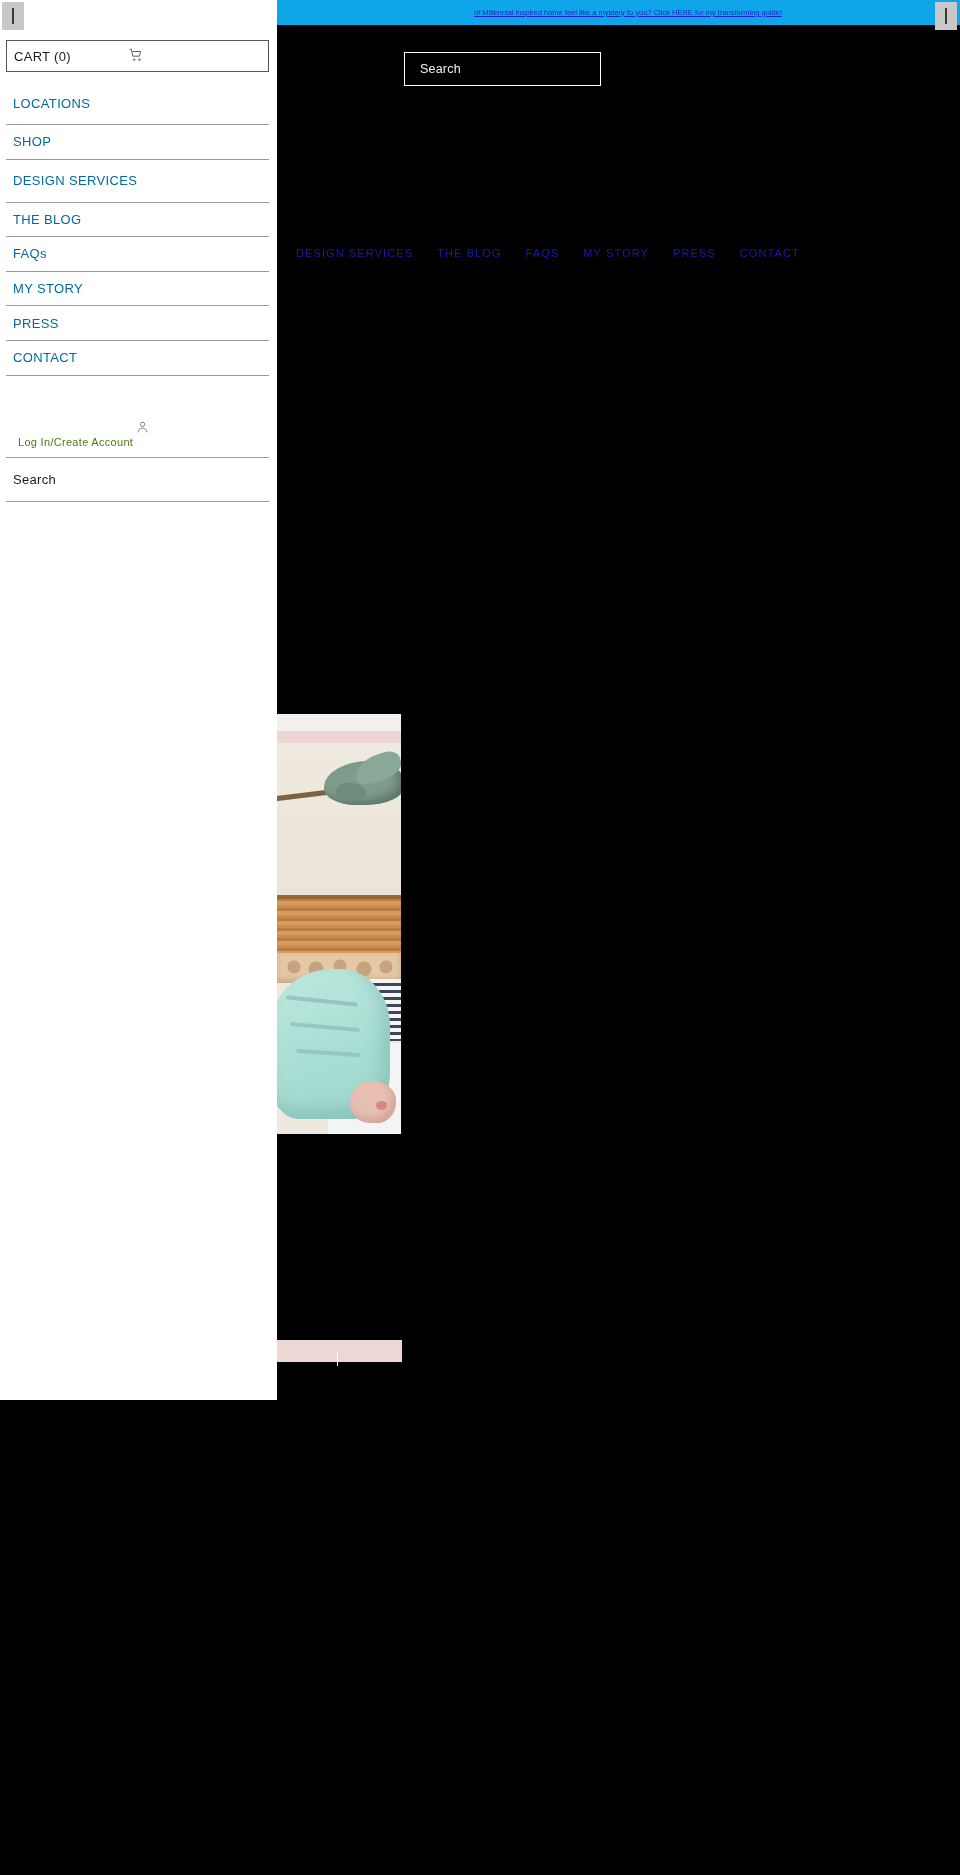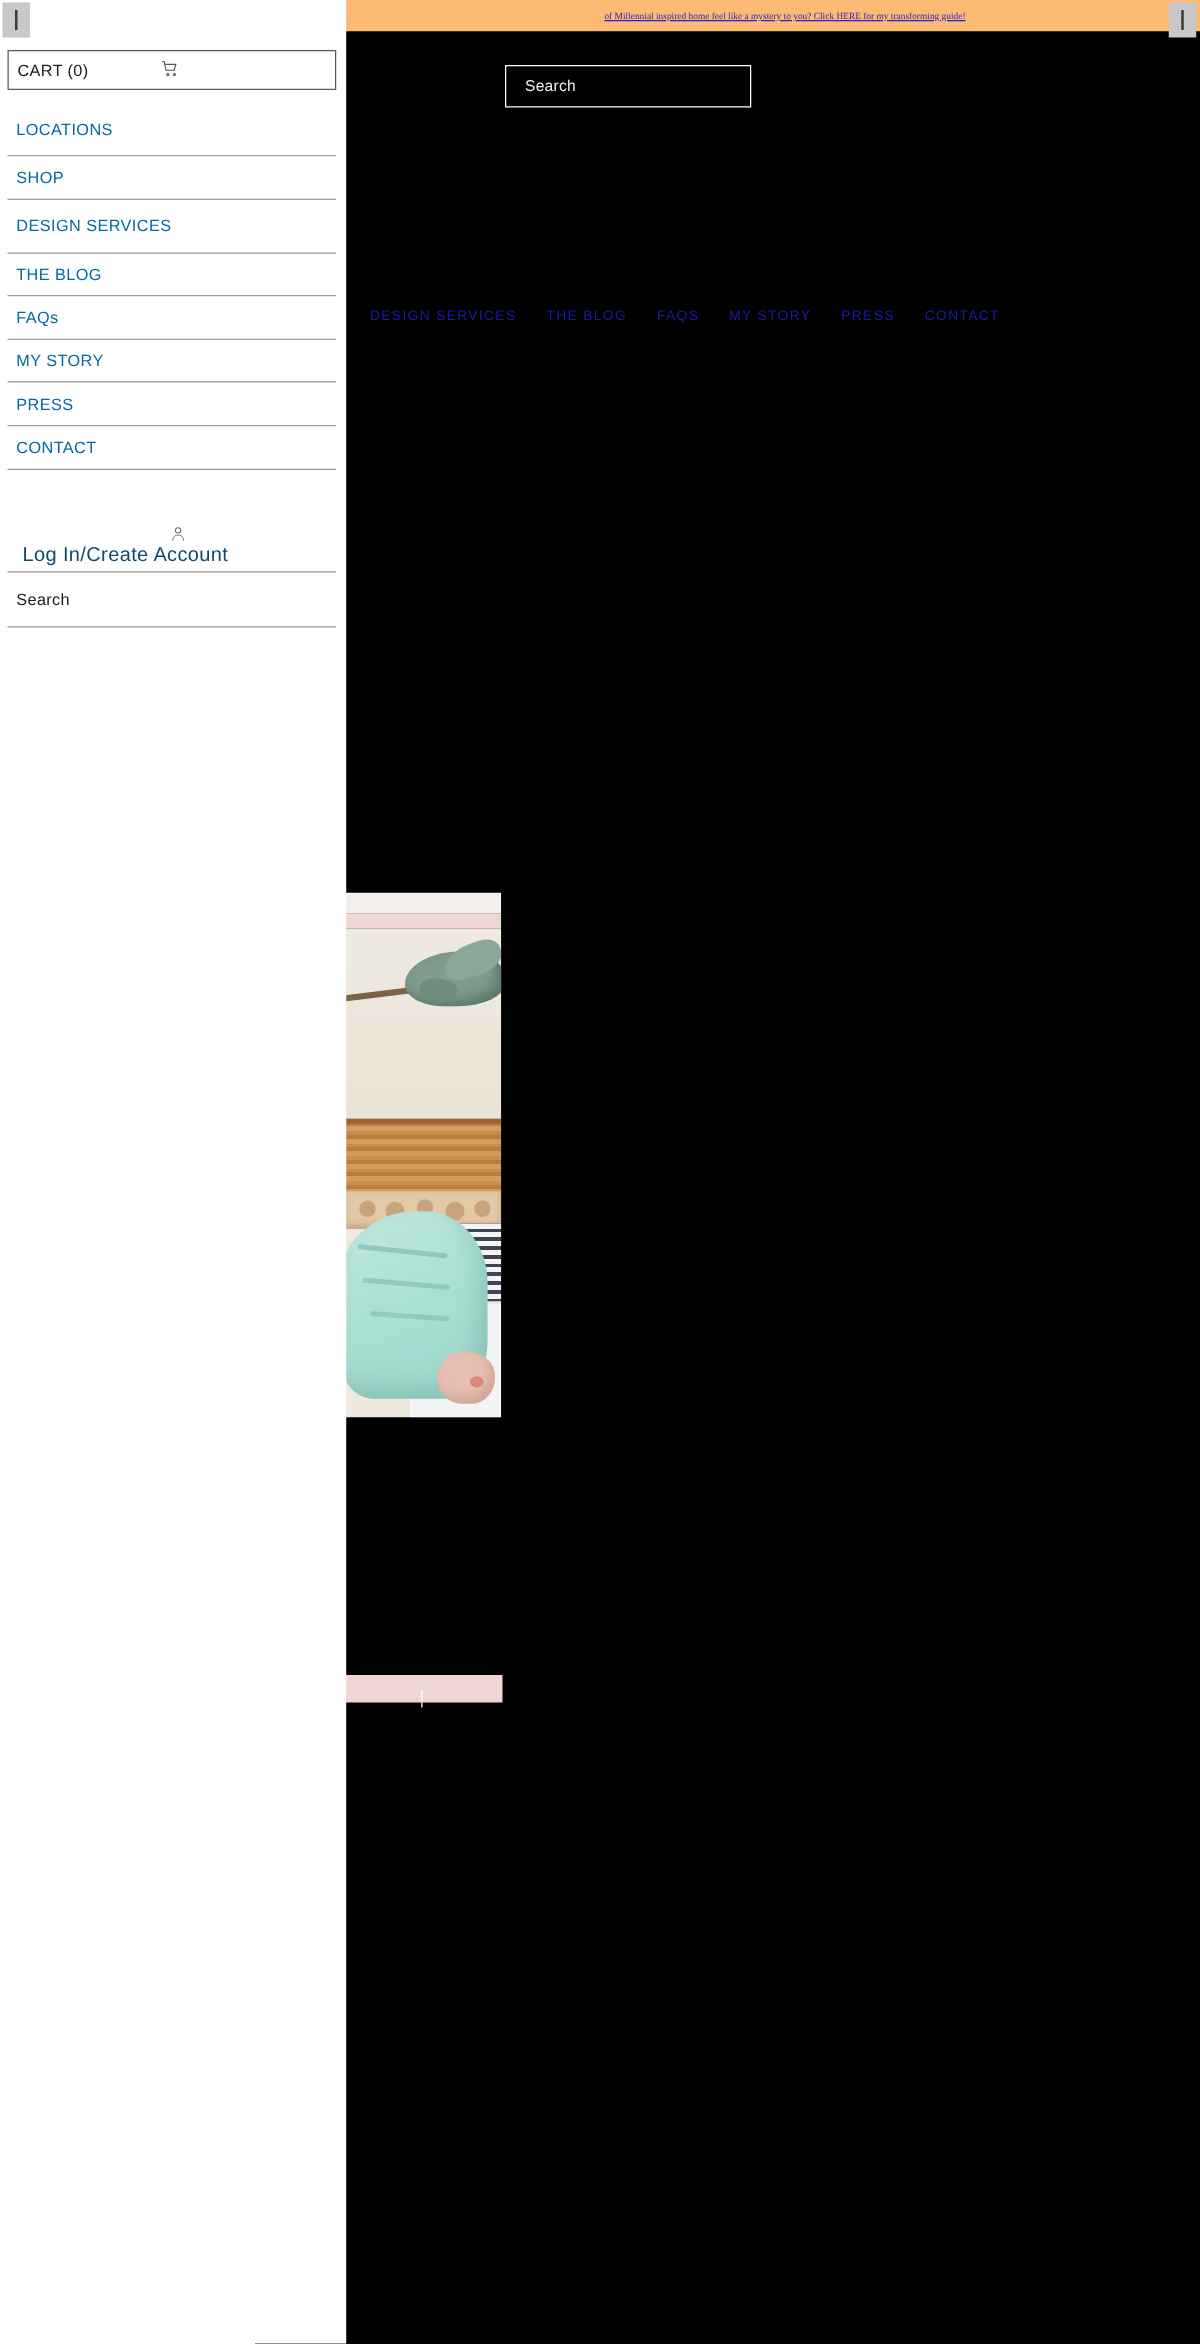--- a/index.html
+++ b/index.html
@@ -11,24 +11,23 @@
   }
   #page {
     position:relative;
     width:960px; height:1875px;
     background:#000000;
   }
 
   
   .announce-bar {
     position:absolute; left:276px; top:0; width:684px; height:25px;
-    background:#fdba74;
+    background:#0ea5e9;
     display:flex; align-items:center; justify-content:center;
     overflow:hidden;
-    font-family:Liberation Serif, serif;
   }
   .announce-text {
     font-size:7.5px;
     color:#2222cc;
     text-decoration:underline;
     white-space:nowrap;
     letter-spacing:0px;
     line-height:1;
     transform:translateX(10px);
   }
@@ -80,21 +79,21 @@
     color:#1a1aa8;
     font-size:11px;
     letter-spacing:1.1px;
     white-space:nowrap;
   }
   .topnav .nav-link:nth-child(1) { margin-left:20px; }
   .topnav .nav-link + .nav-link { margin-left:24px; }
 
   
   .drawer {
-    position:absolute; left:0; top:0; width:277px; height:1875px;
+    position:absolute; left:0; top:0; width:277px; height:1400px;
     background:#ffffff;
     z-index:30;
   }
 
   .cart-row {
     position:absolute; left:6px; top:40px; width:263px; height:32px;
     border:1px solid #585858;
     display:flex; align-items:center;
   }
   .cart-row .cart-label {
@@ -128,21 +127,21 @@
     position:absolute; left:6px; top:411px; width:263px; height:47px;
     border-bottom:1px solid #9a9a9a;
   }
   .account-row .acct-icon {
     position:absolute; left:130px; top:9px;
     width:13px; height:14px; color:#666;
   }
   .account-row .acct-icon svg { display:block; }
   .account-row .acct-label {
     position:absolute; left:12px; top:25px;
-    font-size:16px; color:#0c4a6e; letter-spacing:0.3px;
+    font-size:11px; color:#4d7c0f; letter-spacing:0.3px;
   }
 
   .drawer-search {
     position:absolute; left:6px; top:458px; width:263px; height:44px;
     border-bottom:1px solid #9a9a9a;
     display:flex; align-items:center;
   }
   .drawer-search .ds-label {
     font-size:13px; color:#1b1b1b; letter-spacing:0.3px;
     margin-left:7px;

